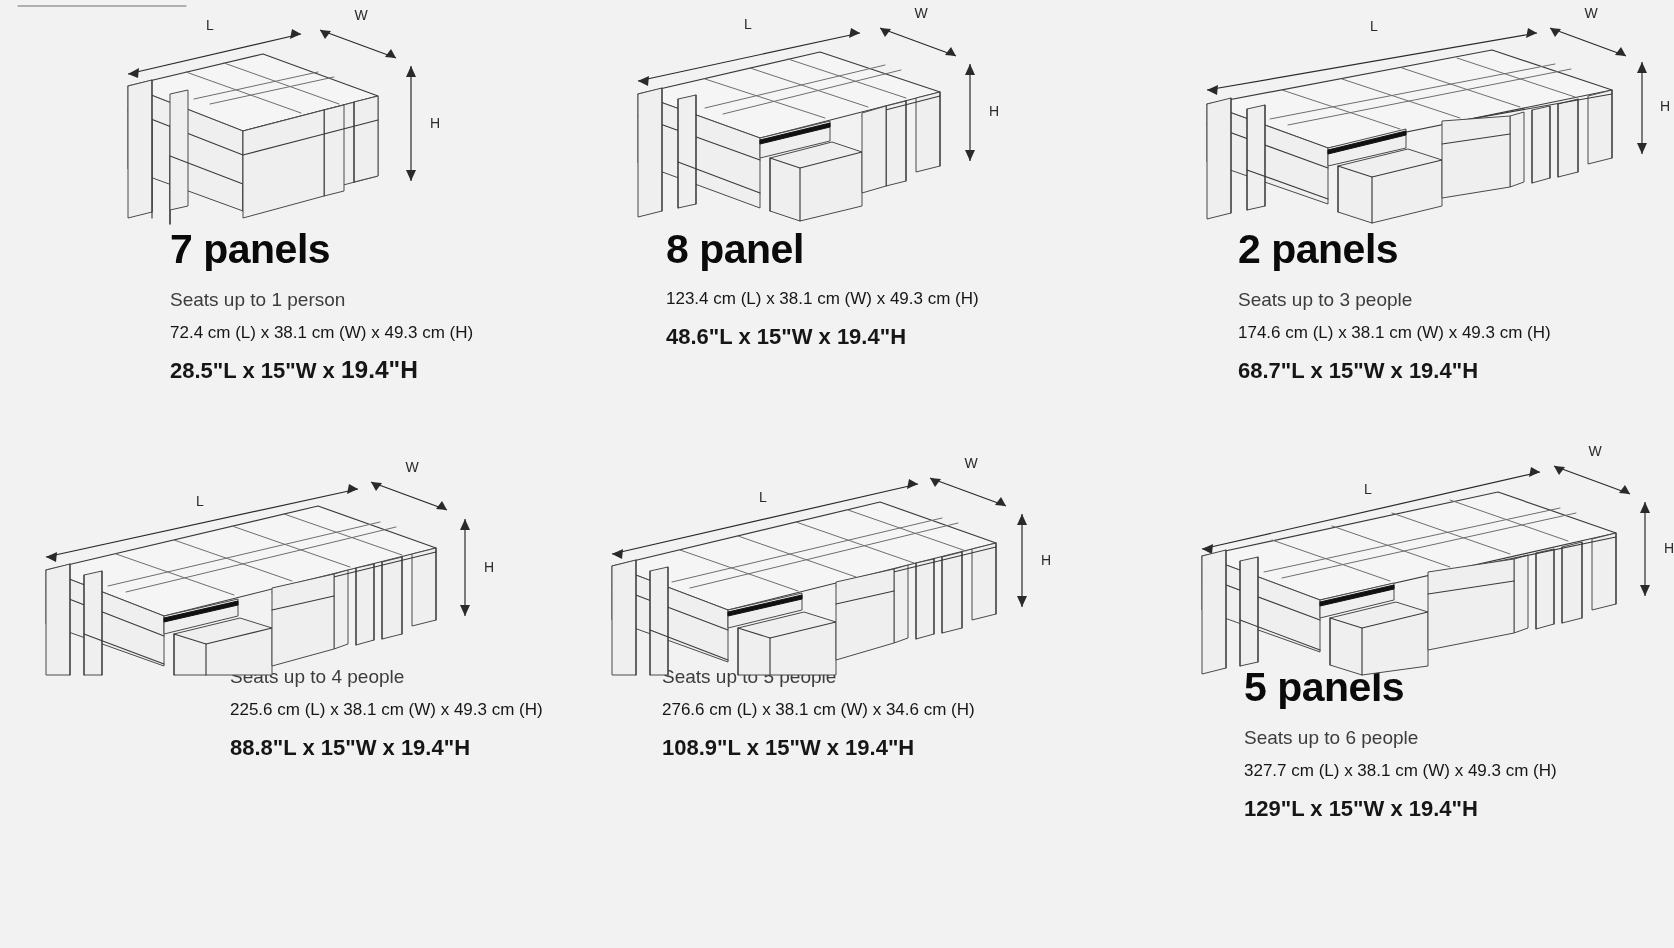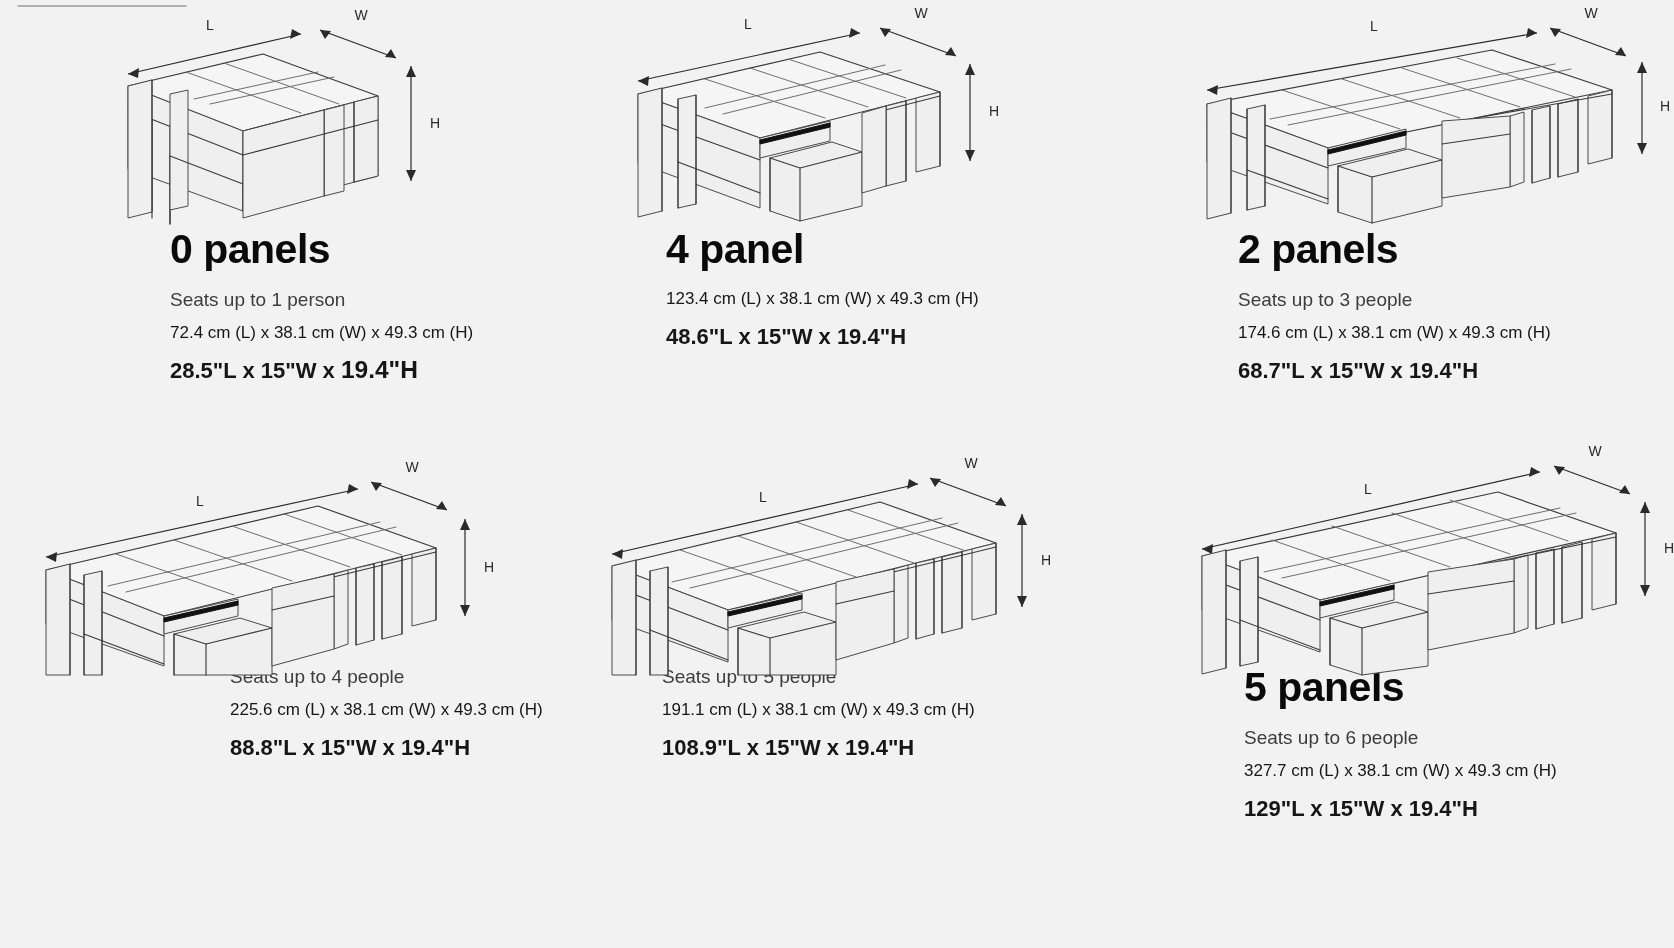--- a/index.html
+++ b/index.html
@@ -174,21 +174,21 @@
           <path class="ln" d="M336,96 L336,176"></path>
 
           <path class="ln" d="M225,149 L360,114"></path>
 
           <polygon class="sf2" points="225,125 306,104 306,190 225,212"></polygon>
           <path class="ln" d="M225,149 L306,128"></path>
         </g>
       </svg>
     </div>
     <div class="text-block">
-      <h2 class="title">0 panels</h2>
+      <h2 class="title">7 panels</h2>
       <p class="seats">Seats up to 1 person</p>
       <p class="metric">72.4 cm (L) x 38.1 cm (W) x 49.3 cm (H)</p>
       <p class="imperial"><span>28.5"L x 15"W x </span><span class="big">19.4"H</span></p>
     </div>
   </div>
 
   <div class="cell c2">
     <div class="figure">
       <svg width="560" height="222" viewBox="0 0 560 222">
         <g>
@@ -239,21 +239,21 @@
           <path class="ln" d="M330,86 L330,160"></path>
           <polygon class="sf2" points="276,100 296,95 296,175 276,180"></polygon>
           <path class="ln" d="M276,100 L276,180"></path>
           <path class="ln" d="M296,95 L296,175"></path>
           <path class="ln" d="M252,110 L330,90"></path>
           <polygon class="sf2" points="252,107 276,100 276,180 252,187"></polygon>
         </g>
       </svg>
     </div>
     <div class="text-block">
-      <h2 class="title">4 panel</h2>
+      <h2 class="title">8 panel</h2>
       <p class="metric">123.4 cm (L) x 38.1 cm (W) x 49.3 cm (H)</p>
       <p class="imperial"><span>48.6"L x 15"W x 19.4"H</span><span class="big"></span></p>
     </div>
   </div>
 
   <div class="cell c3">
     <div class="figure">
       <svg width="560" height="222" viewBox="0 0 560 222">
         <g>
           <line class="arr" x1="15" y1="84" x2="345" y2="27"></line>
@@ -440,21 +440,21 @@
           <path class="ln" d="M334,115 L334,190"></path>
           <polygon class="sf2" points="294,125 308,121 308,194 294,199"></polygon>
           <path class="ln" d="M236,142 L396,103"></path>
           <polygon class="sf2" points="236,138 294,125 294,199 236,216"></polygon>
           <path class="ln" d="M236,160 L294,147"></path>
         </g>
       </svg>
     </div>
     <div class="text-block">
       <p class="seats">Seats up to 5 people</p>
-      <p class="metric">191.1 cm (L) x 38.1 cm (W) x 49.3 cm (H)</p>
+      <p class="metric">276.6 cm (L) x 38.1 cm (W) x 34.6 cm (H)</p>
       <p class="imperial"><span>108.9"L x 15"W x 19.4"H</span><span class="big"></span></p>
     </div>
   </div>
 
   <div class="cell r2c3">
     <div class="figure">
       <svg width="560" height="232" viewBox="0 0 560 232">
         <g>
           <line class="arr" x1="12" y1="105" x2="350" y2="28"></line>
           <polygon class="arrh" points="12,105 23,100 22,110"></polygon>

